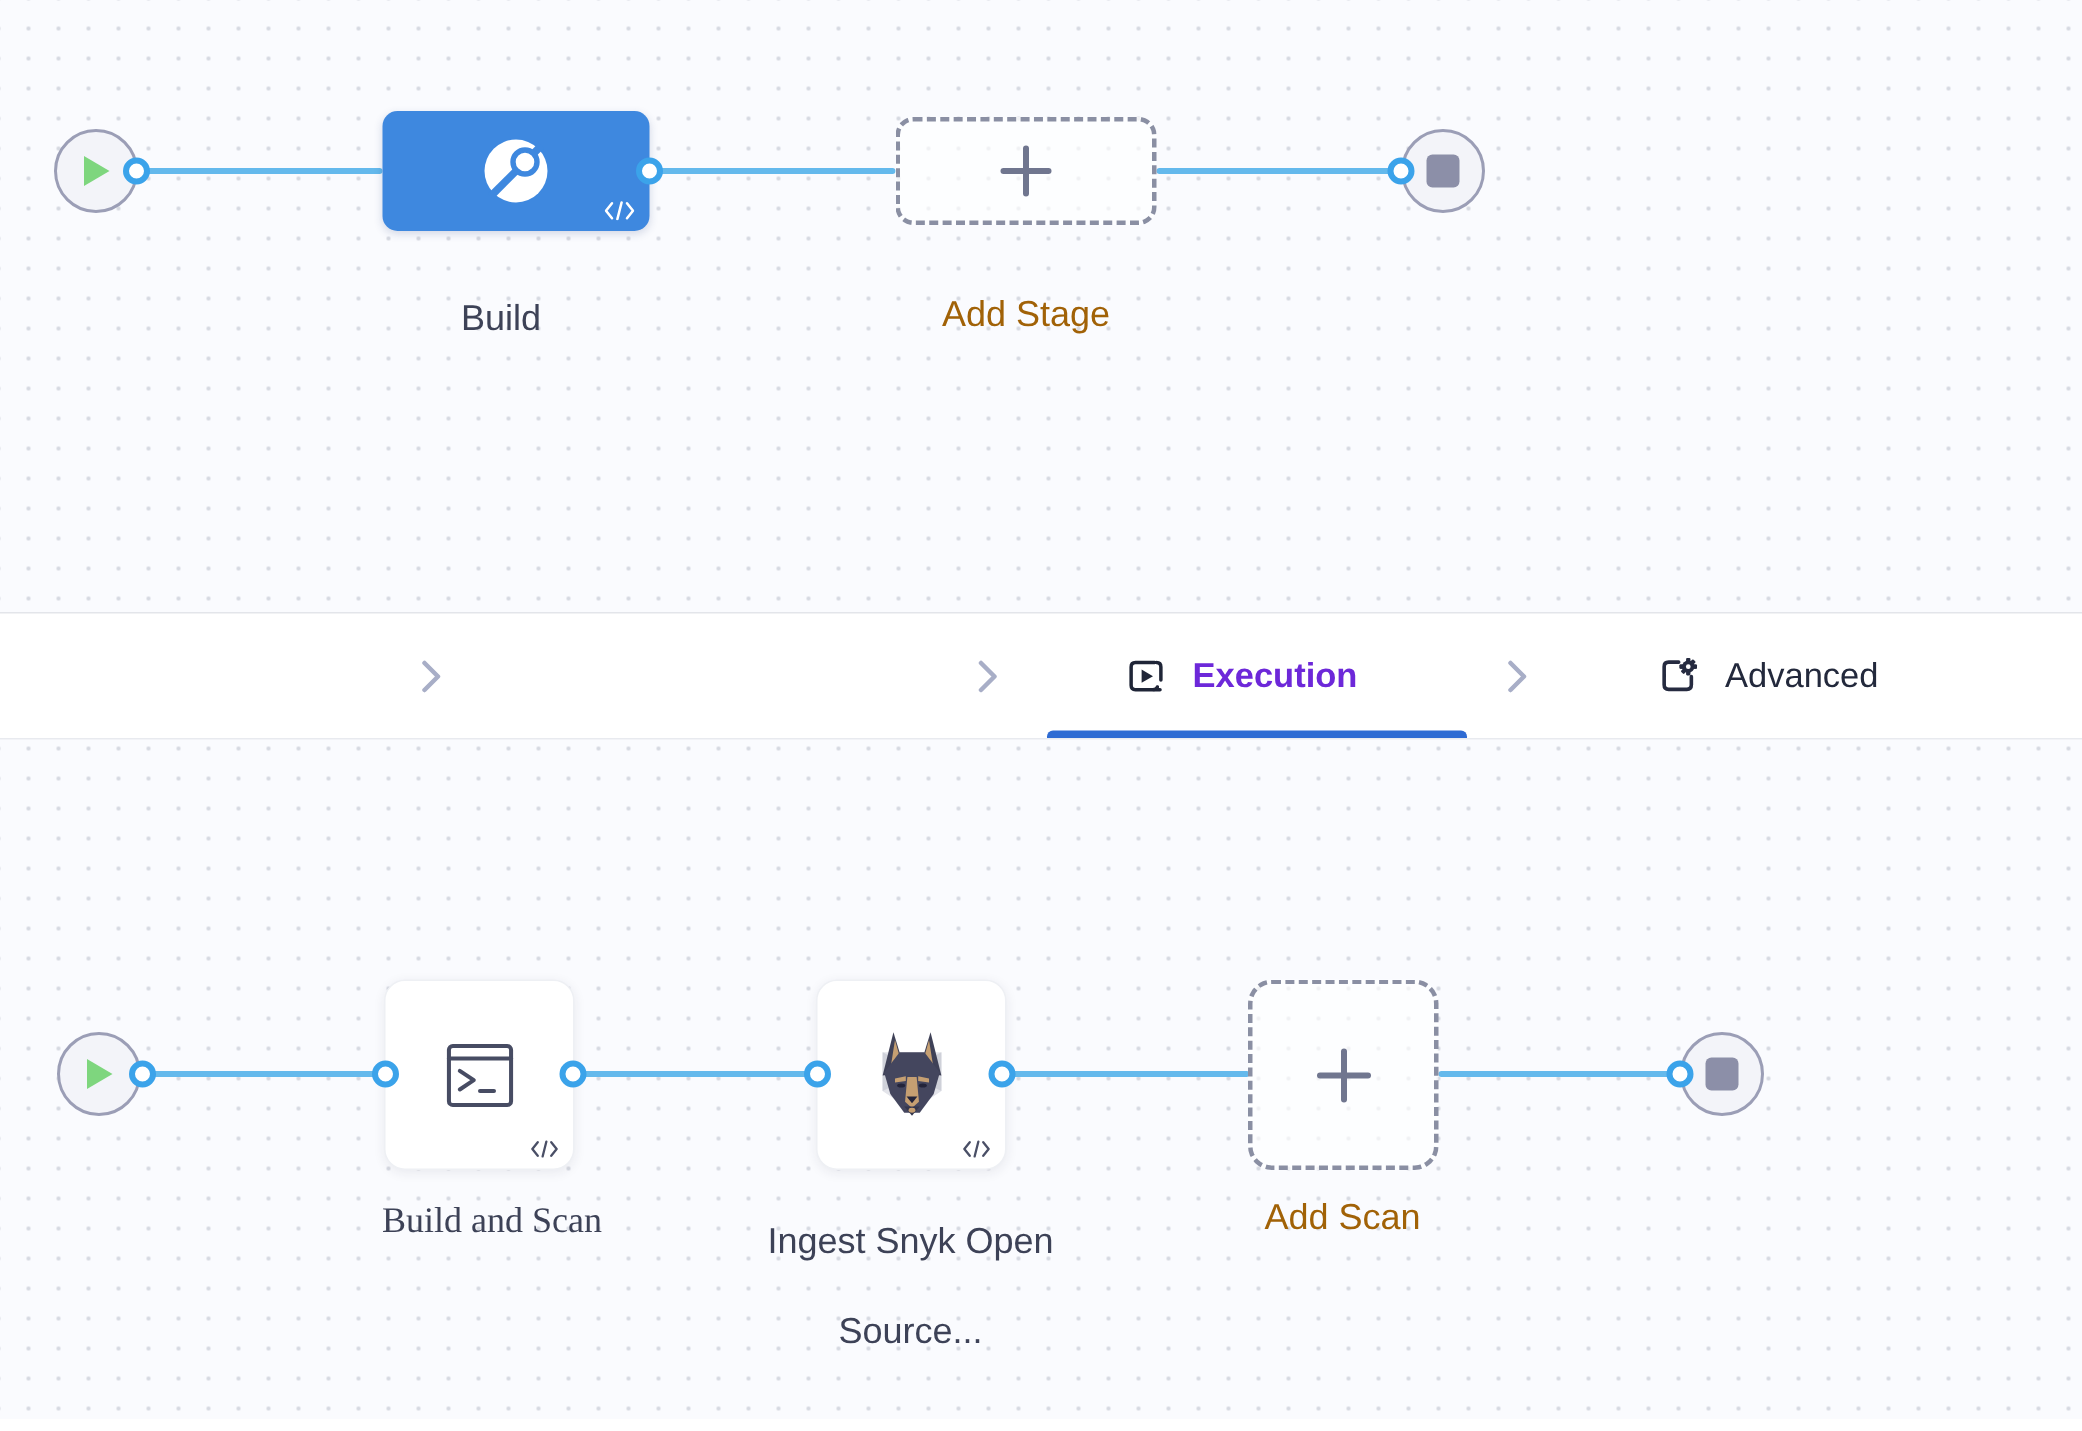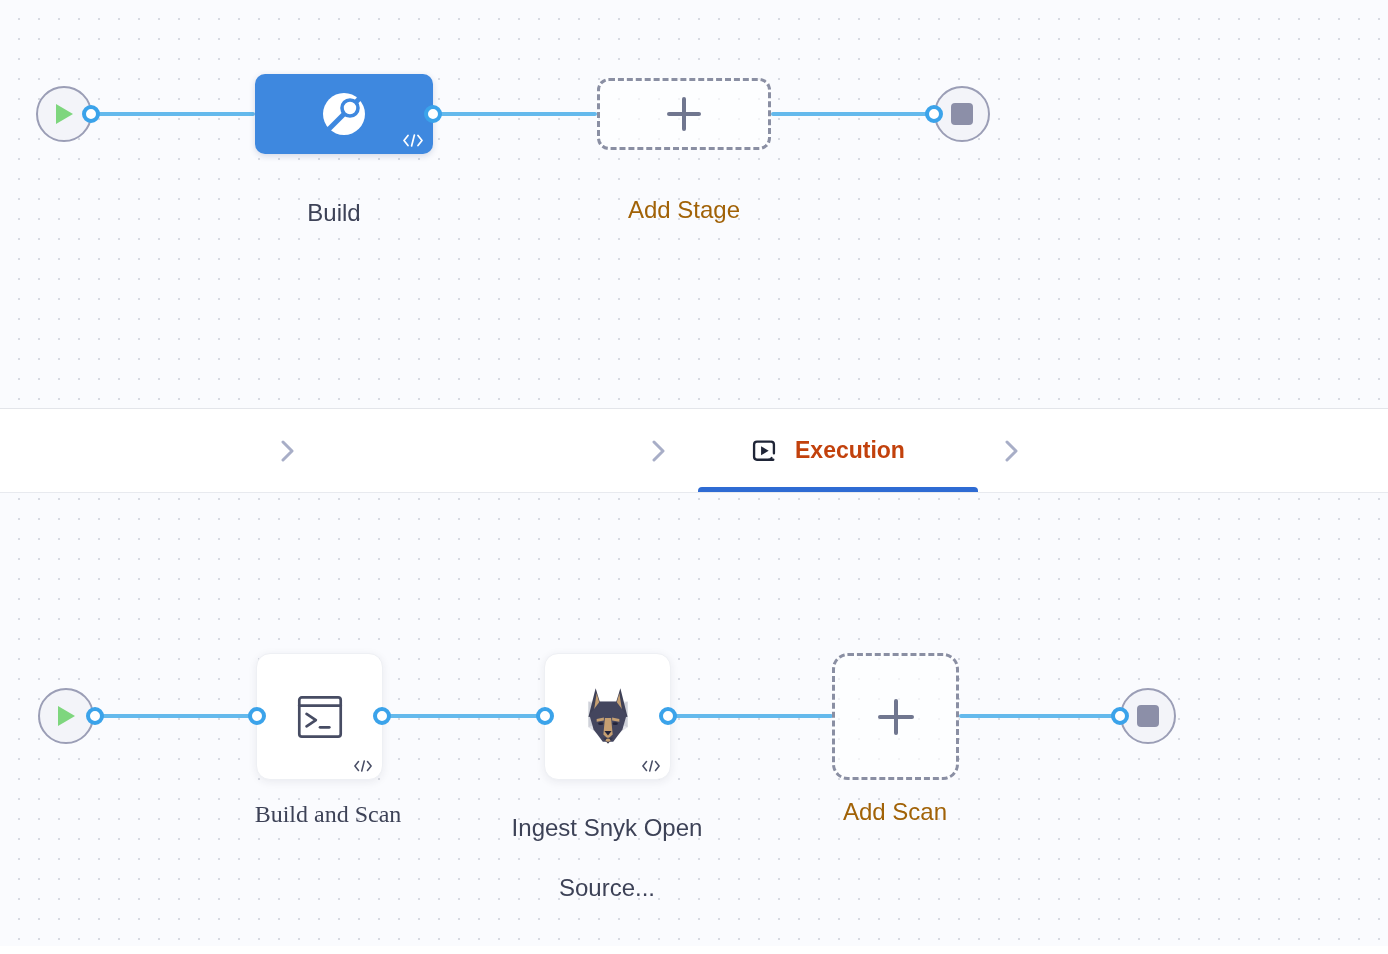--- a/index.html
+++ b/index.html
@@ -55,21 +55,21 @@
   
   .tab-bar{
     position:absolute;left:0;top:408px;width:1388px;height:85px;
     background:#ffffff;border-top:1px solid #e3e5ea;border-bottom:1px solid #e8eaef;
     box-sizing:border-box;z-index:10;
   }
   .tab{
     position:absolute;top:0;height:83px;display:flex;align-items:center;gap:17px;
     font-size:23px;color:#23293c;cursor:pointer;white-space:nowrap;
   }
-  .tab.active{font-weight:bold;color:#c2410c;}
+  .tab.active{font-weight:bold;color:#6d28d9;}
   .tab-chevron{position:absolute;top:0;height:83px;display:flex;align-items:center;}
   .tab-underline{
     position:absolute;bottom:0;height:5px;background:#2e6bd3;
     border-radius:4px 4px 0 0;z-index:11;
   }
   .bottom-strip{position:absolute;left:0;top:946px;width:1388px;height:8px;background:#ffffff;}
   svg{display:block;}
 </style>
 </head>
 <body>
@@ -152,20 +152,38 @@
     </span>
     <span>Execution</span>
   </div>
 
   <div class="tab-chevron" style="left:1005px;">
     <svg width="13" height="22" viewBox="0 0 13 22" fill="none" stroke="#a8aec7" stroke-width="3" stroke-linecap="round" stroke-linejoin="round">
         <path d="M2 2 L11 11 L2 20"></path>
       </svg>
   </div>
 
+  <div class="tab" style="left:1104px;">
+    <span>
+      <svg width="29" height="29" viewBox="0 0 24 24" fill="none">
+        <path d="M12.5 4.5 H7 Q4.5 4.5 4.5 7 V17 Q4.5 19.5 7 19.5 H17 Q19.5 19.5 19.5 17 V12.5" stroke="#262b40" stroke-width="2" stroke-linecap="round"></path>
+        <g>
+          <g fill="#262b40">
+            <rect x="16.6" y="2.2" width="2.4" height="9.6" rx="0.6"></rect>
+            <rect x="13" y="5.8" width="9.6" height="2.4" rx="0.6"></rect>
+            <rect x="16.6" y="2.2" width="2.4" height="9.6" rx="0.6" transform="rotate(45 17.8 7)"></rect>
+            <rect x="16.6" y="2.2" width="2.4" height="9.6" rx="0.6" transform="rotate(90 17.8 7)"></rect>
+            <circle cx="17.8" cy="7" r="3.4"></circle>
+          </g>
+          <circle cx="17.8" cy="7" r="1.3" fill="#ffffff"></circle>
+        </g>
+      </svg>
+    </span>
+    <span>Advanced</span>
+  </div>
 
   <div class="tab-underline" style="left:698px;width:280px;"></div>
 </div>
 
 <div>
 
   <div class="flow-line" style="left:95px;top:714px;width:162px;"></div>
   <div class="flow-line" style="left:382px;top:714px;width:163px;"></div>
   <div class="flow-line" style="left:668px;top:714px;width:165px;"></div>
   <div class="flow-line" style="left:959px;top:714px;width:161px;"></div>

